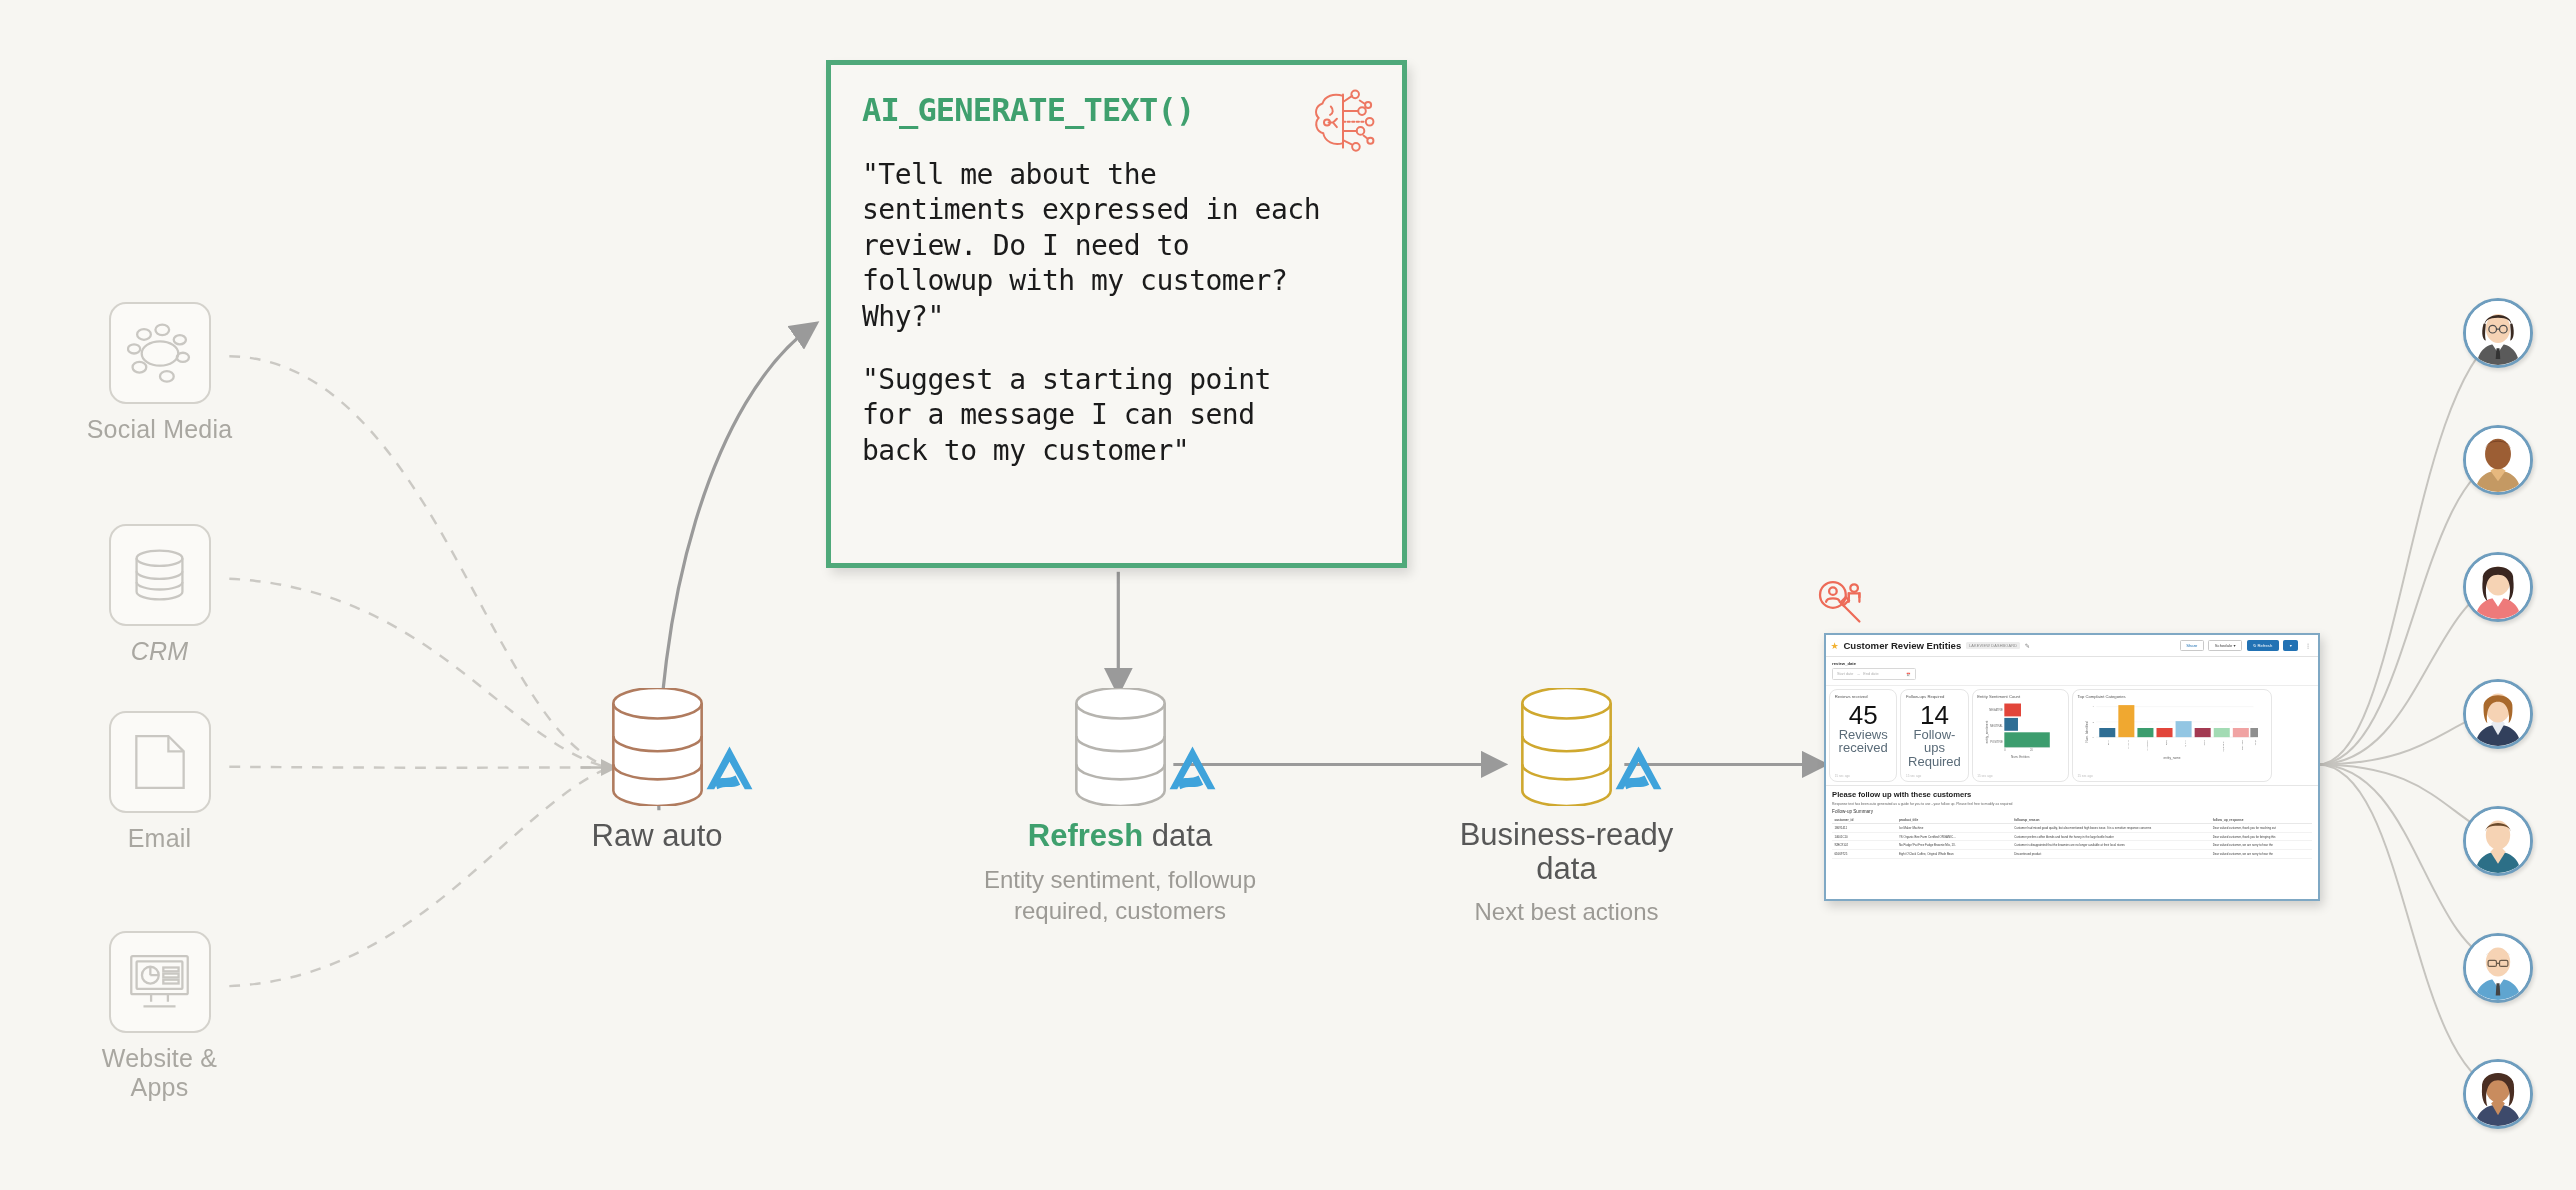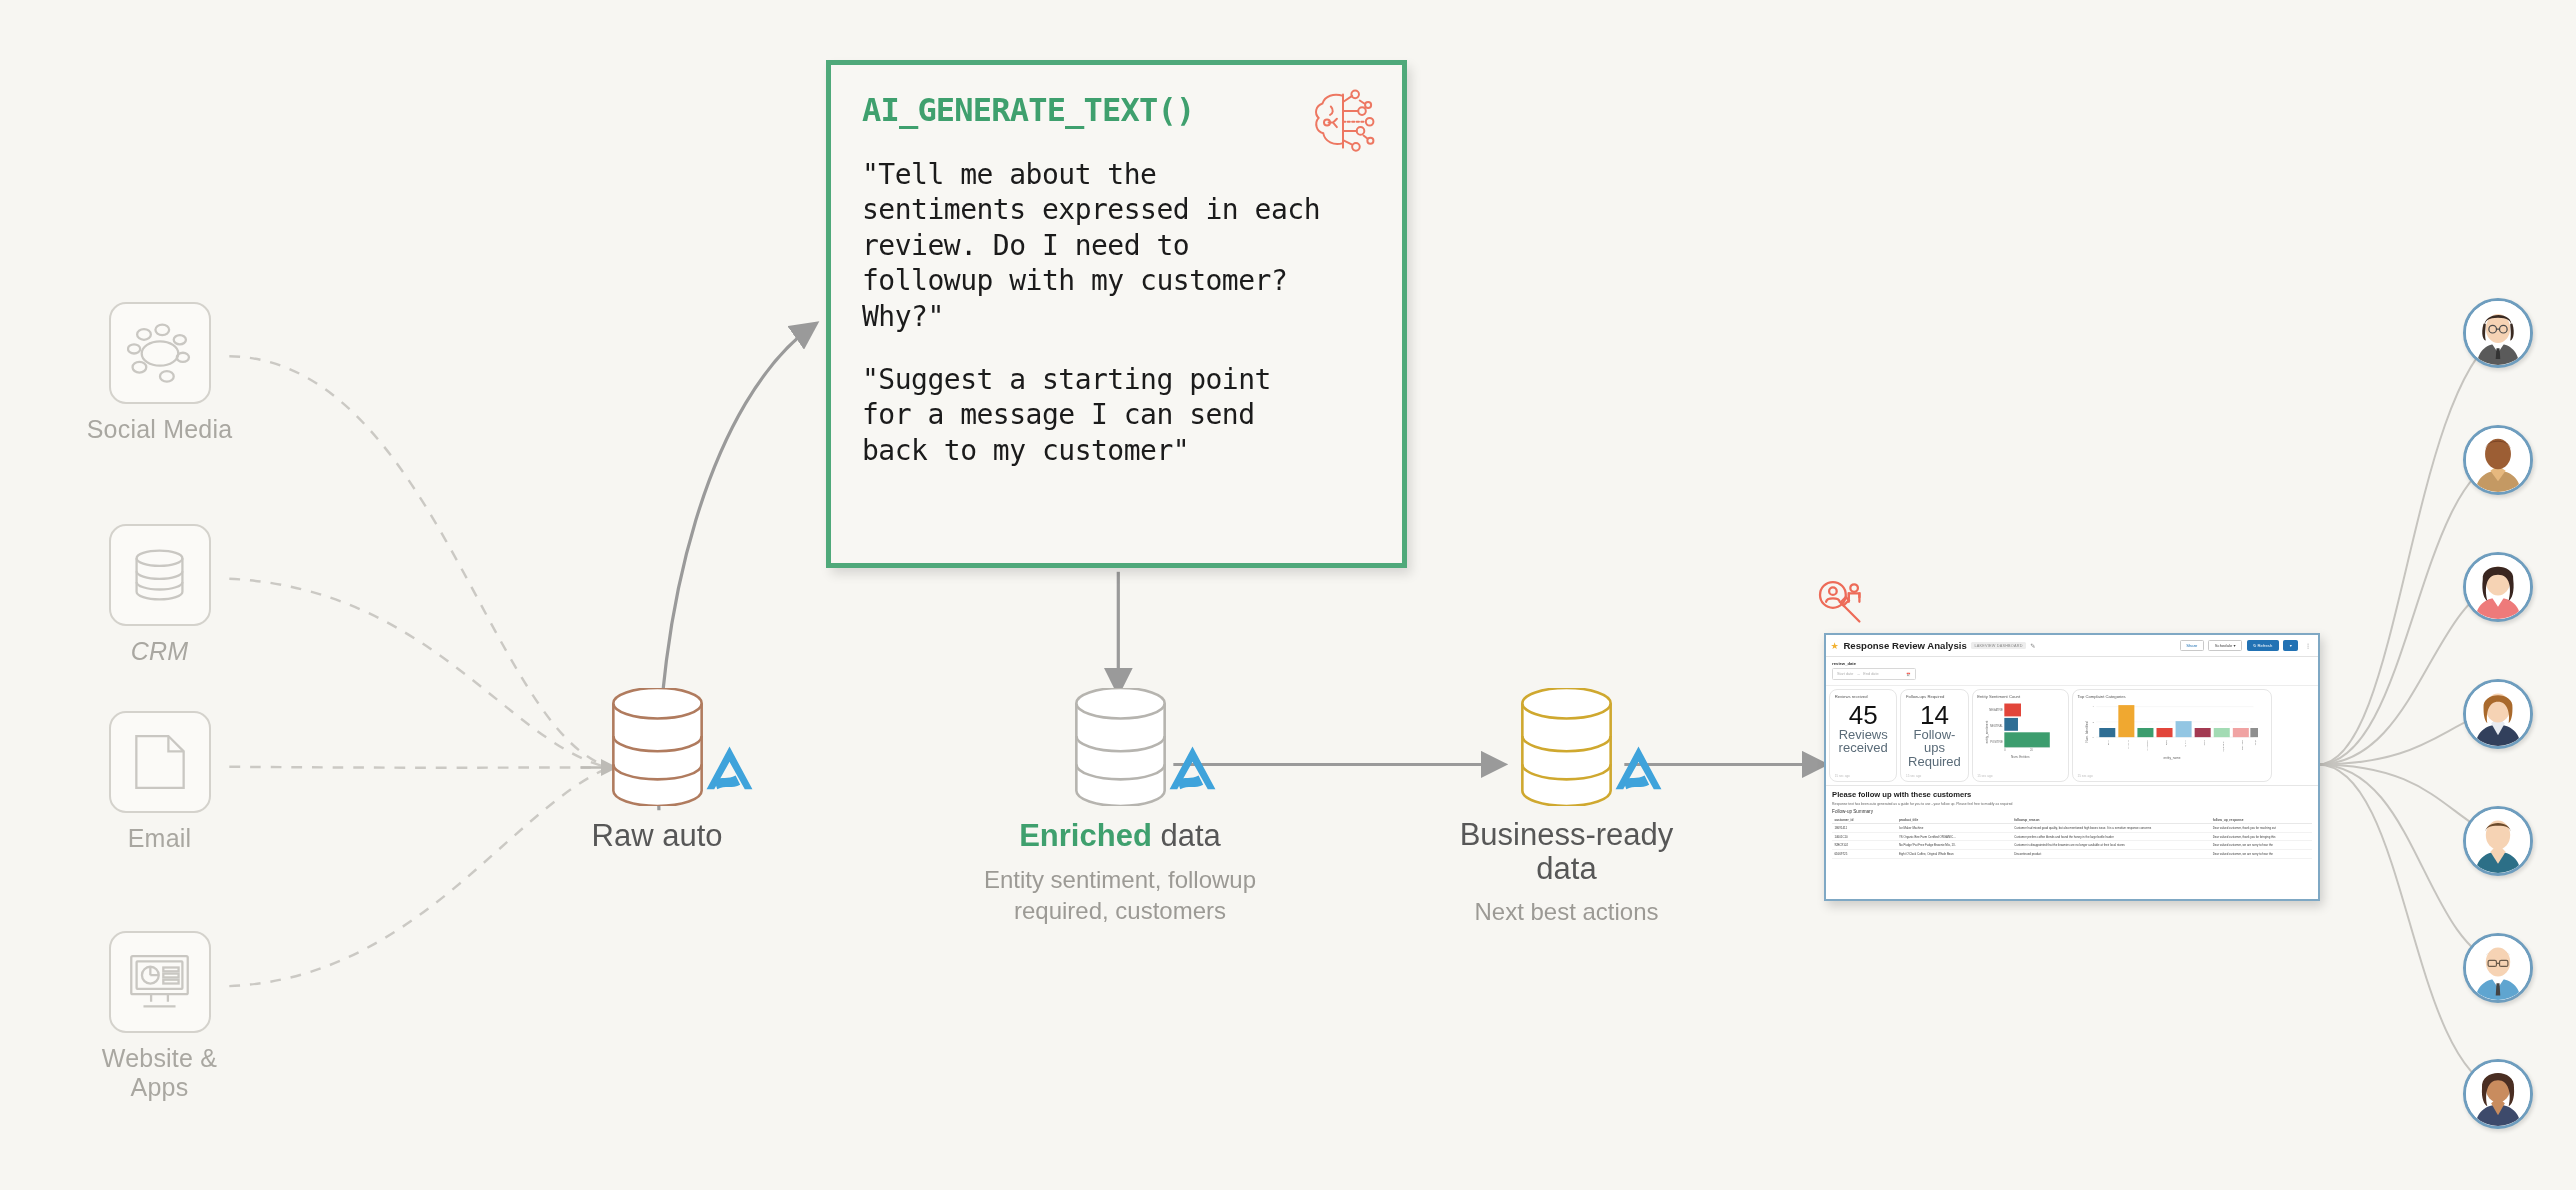--- a/index.html
+++ b/index.html
@@ -240,21 +240,21 @@
         <path d="M8,20 V135 a58,20 0 0 0 116,0 V20" fill="#fff"></path>
         <ellipse cx="66" cy="20" rx="58" ry="20"></ellipse>
         <path d="M8,63 a58,20 0 0 0 116,0" fill="none"></path>
         <path d="M8,100 a58,20 0 0 0 116,0" fill="none"></path>
       </svg>
       <svg class="dbx" style="left:95px;top:54px;" viewBox="0 0 72 72">
         <path d="M36,6 L66,62 L56,62 L36,26 L16,62 L6,62 Z" fill="#3FA3DB"></path>
         <path d="M16,50 C26,44 34,50 44,44 L50,56 C40,62 30,56 20,62 Z" fill="#3FA3DB"></path>
       </svg>
     </div>
-    <div class="label-main"><span class="hl">Enriched</span><span> data</span></div>
+    <div class="label-main"><span class="hl">Refresh</span><span> data</span></div>
     <div class="label-sub" style="white-space:pre-line;width:382px;margin-left:-57px;">Entity sentiment, followup
 required, customers</div>
   </div>
 
   <div class="stage-node" style="left:1452px;top:688px;width:229px;">
     <div class="cyl" style="width:101px;height:118px;">
       <svg width="101" height="118" viewBox="0 0 132 155" fill="#fff" stroke="#CFA82F" stroke-width="3.4">
         <path d="M8,20 V135 a58,20 0 0 0 116,0 V20" fill="#fff"></path>
         <ellipse cx="66" cy="20" rx="58" ry="20"></ellipse>
         <path d="M8,63 a58,20 0 0 0 116,0" fill="none"></path>
@@ -277,21 +277,21 @@
     <path d="M33,33 L56,56"></path>
       <path d="M31,31 L38,24 L42,28 L35,35 Z"></path>
     <circle cx="49" cy="12" r="5"></circle>
       <path d="M42,24 L42,19 L56,19 L56,24"></path>
     <path d="M42,19 L42,30 M56,19 L56,30"></path>
   </svg>
 
   <div id="dash">
     <div id="dash-head">
       <span class="d-star">★</span>
-      <span id="dash-title">Response Review Analysis</span>
+      <span id="dash-title">Customer Review Entities</span>
       <span class="d-chip">LAKEVIEW DASHBOARD</span>
       <span class="d-pencil">✎</span>
       <span class="d-headspacer"></span>
       <span class="d-btn">Share</span>
       <span class="d-btn plain">Schedule ▾</span>
       <span class="d-btn primary">↻ Refresh</span>
       <span class="d-btn primary">▾</span>
       <span class="d-kebab">⋮</span>
     </div>
 

